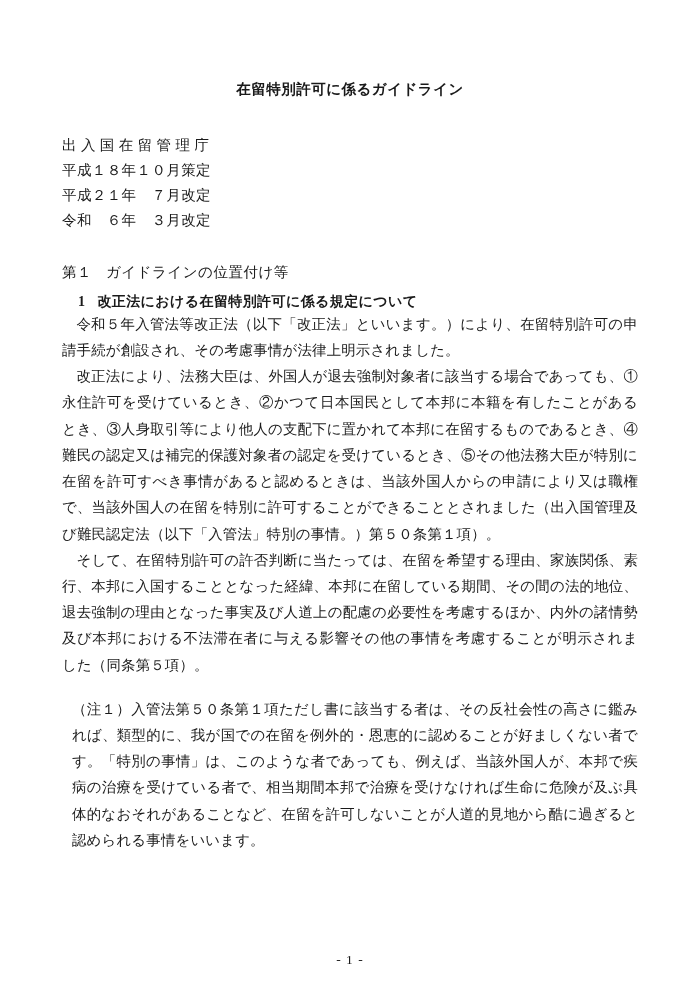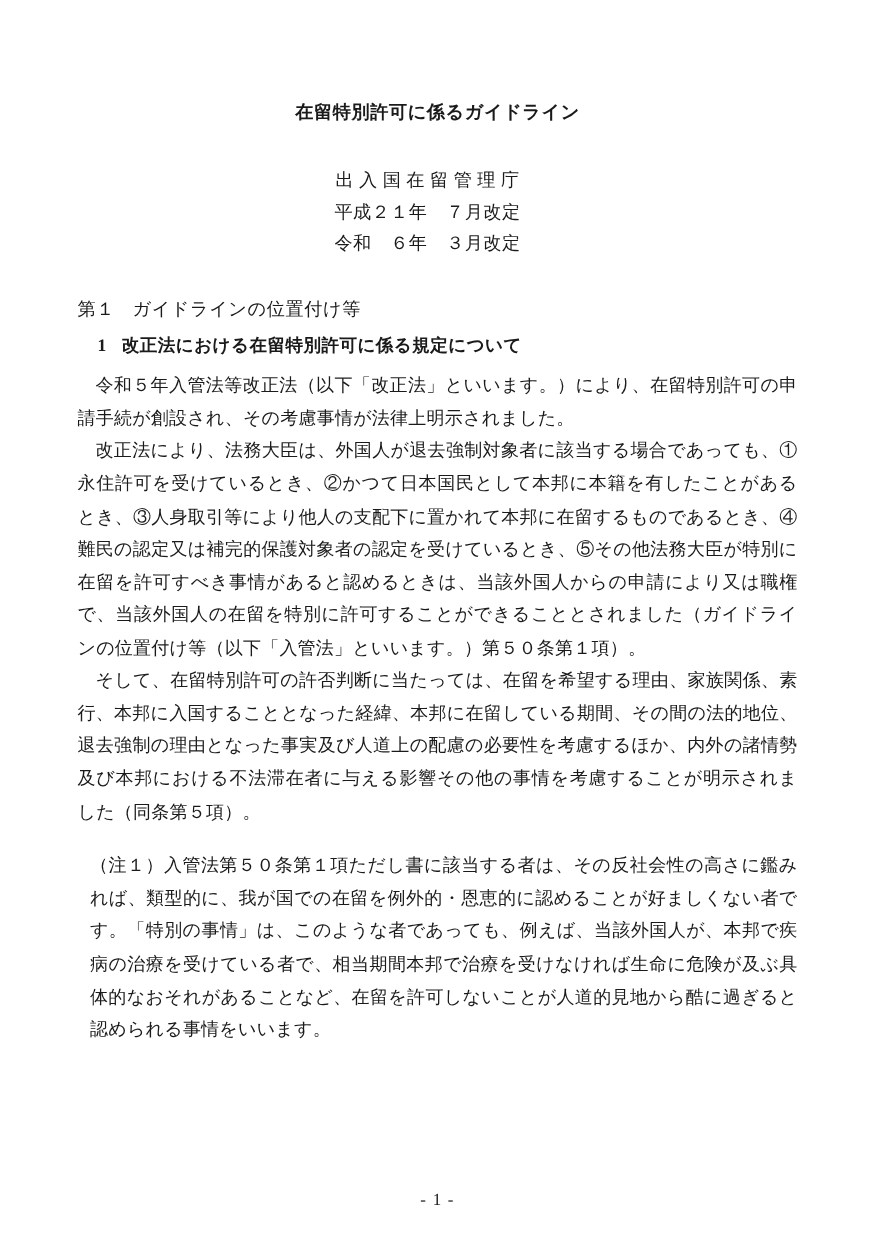--- a/index.html
+++ b/index.html
@@ -25,21 +25,21 @@
   .doc-title {
     text-align: center;
     font-size: 14.5px;
     font-weight: bold;
     letter-spacing: 0.5px;
     margin: 8px 0 0 0;
     font-family: "Liberation Sans", "DejaVu Sans", sans-serif;
   }
   .issuer-block {
     margin-top: 34px;
-    text-align: center;
+    text-align: left;
     font-size: 14.5px;
     line-height: 1.72;
     letter-spacing: 0.4px;
     padding-right: 16px;
   }
   .issuer-line {
     white-space: pre;
   }
   .section-heading {
     margin-top: 30px;
@@ -56,37 +56,35 @@
     margin-left: 16px;
     font-size: 14px;
     font-weight: bold;
     font-family: Liberation Serif, serif;
     letter-spacing: 0.4px;
   }
   .sub-heading .num {
     margin-right: 12px;
   }
   .body-block {
-    margin-top: 10px;
   }
   p.para {
     margin: 0 0 0 0;
     font-size: 14.4px;
     line-height: 1.82;
     text-align: justify;
     text-justify: inter-ideograph;
     letter-spacing: 0.2px;
     text-indent: 1em;
   }
   p.para + p.para {
     margin-top: 0;
   }
   .note-block {
     margin-top: 18px;
-    font-family: Liberation Mono, monospace;
   }
   p.note {
     margin: 0;
     font-size: 14.4px;
     line-height: 1.82;
     text-align: justify;
     text-justify: inter-ideograph;
     letter-spacing: 0.2px;
     text-indent: 0;
     padding-left: 10px;
@@ -103,35 +101,36 @@
 </style>
 </head>
 <body>
 
 <div class="page">
 
   <h1 class="doc-title">在留特別許可に係るガイドライン</h1>
 
   <div class="issuer-block">
     <div class="issuer-line">出 入 国 在 留 管 理 庁</div>
+    <div class="issuer-line">平成１８年１０月策定</div>
     <div class="issuer-line">平成２１年　７月改定</div>
     <div class="issuer-line">令和　６年　３月改定</div>
   </div>
 
   <div class="section-heading">
     <span class="num">第１</span><span>ガイドラインの位置付け等</span>
   </div>
 
   <div class="sub-heading">
     <span class="num">1</span><span>改正法における在留特別許可に係る規定について</span>
   </div>
 
   <div class="body-block">
     <p class="para">令和５年入管法等改正法（以下「改正法」といいます。）により、在留特別許可の申請手続が創設され、その考慮事情が法律上明示されました。</p>
-    <p class="para">改正法により、法務大臣は、外国人が退去強制対象者に該当する場合であっても、①永住許可を受けているとき、②かつて日本国民として本邦に本籍を有したことがあるとき、③人身取引等により他人の支配下に置かれて本邦に在留するものであるとき、④難民の認定又は補完的保護対象者の認定を受けているとき、⑤その他法務大臣が特別に在留を許可すべき事情があると認めるときは、当該外国人からの申請により又は職権で、当該外国人の在留を特別に許可することができることとされました（ガイドラインの位置付け等（以下「入管法」といいます。）第５０条第１項）。</p>
+    <p class="para">改正法により、法務大臣は、外国人が退去強制対象者に該当する場合であっても、①永住許可を受けているとき、②かつて日本国民として本邦に本籍を有したことがあるとき、③人身取引等により他人の支配下に置かれて本邦に在留するものであるとき、④難民の認定又は補完的保護対象者の認定を受けているとき、⑤その他法務大臣が特別に在留を許可すべき事情があると認めるときは、当該外国人からの申請により又は職権で、当該外国人の在留を特別に許可することができることとされました（出入国管理及び難民認定法（以下「入管法」特別の事情。）第５０条第１項）。</p>
     <p class="para">そして、在留特別許可の許否判断に当たっては、在留を希望する理由、家族関係、素行、本邦に入国することとなった経緯、本邦に在留している期間、その間の法的地位、退去強制の理由となった事実及び人道上の配慮の必要性を考慮するほか、内外の諸情勢及び本邦における不法滞在者に与える影響その他の事情を考慮することが明示されました（同条第５項）。</p>
   </div>
 
   <div class="note-block">
     <p class="note">（注１）入管法第５０条第１項ただし書に該当する者は、その反社会性の高さに鑑みれば、類型的に、我が国での在留を例外的・恩恵的に認めることが好ましくない者です。「特別の事情」は、このような者であっても、例えば、当該外国人が、本邦で疾病の治療を受けている者で、相当期間本邦で治療を受けなければ生命に危険が及ぶ具体的なおそれがあることなど、在留を許可しないことが人道的見地から酷に過ぎると認められる事情をいいます。</p>
   </div>
 
   <div class="page-number">- 1 -</div>
 
 </div>

